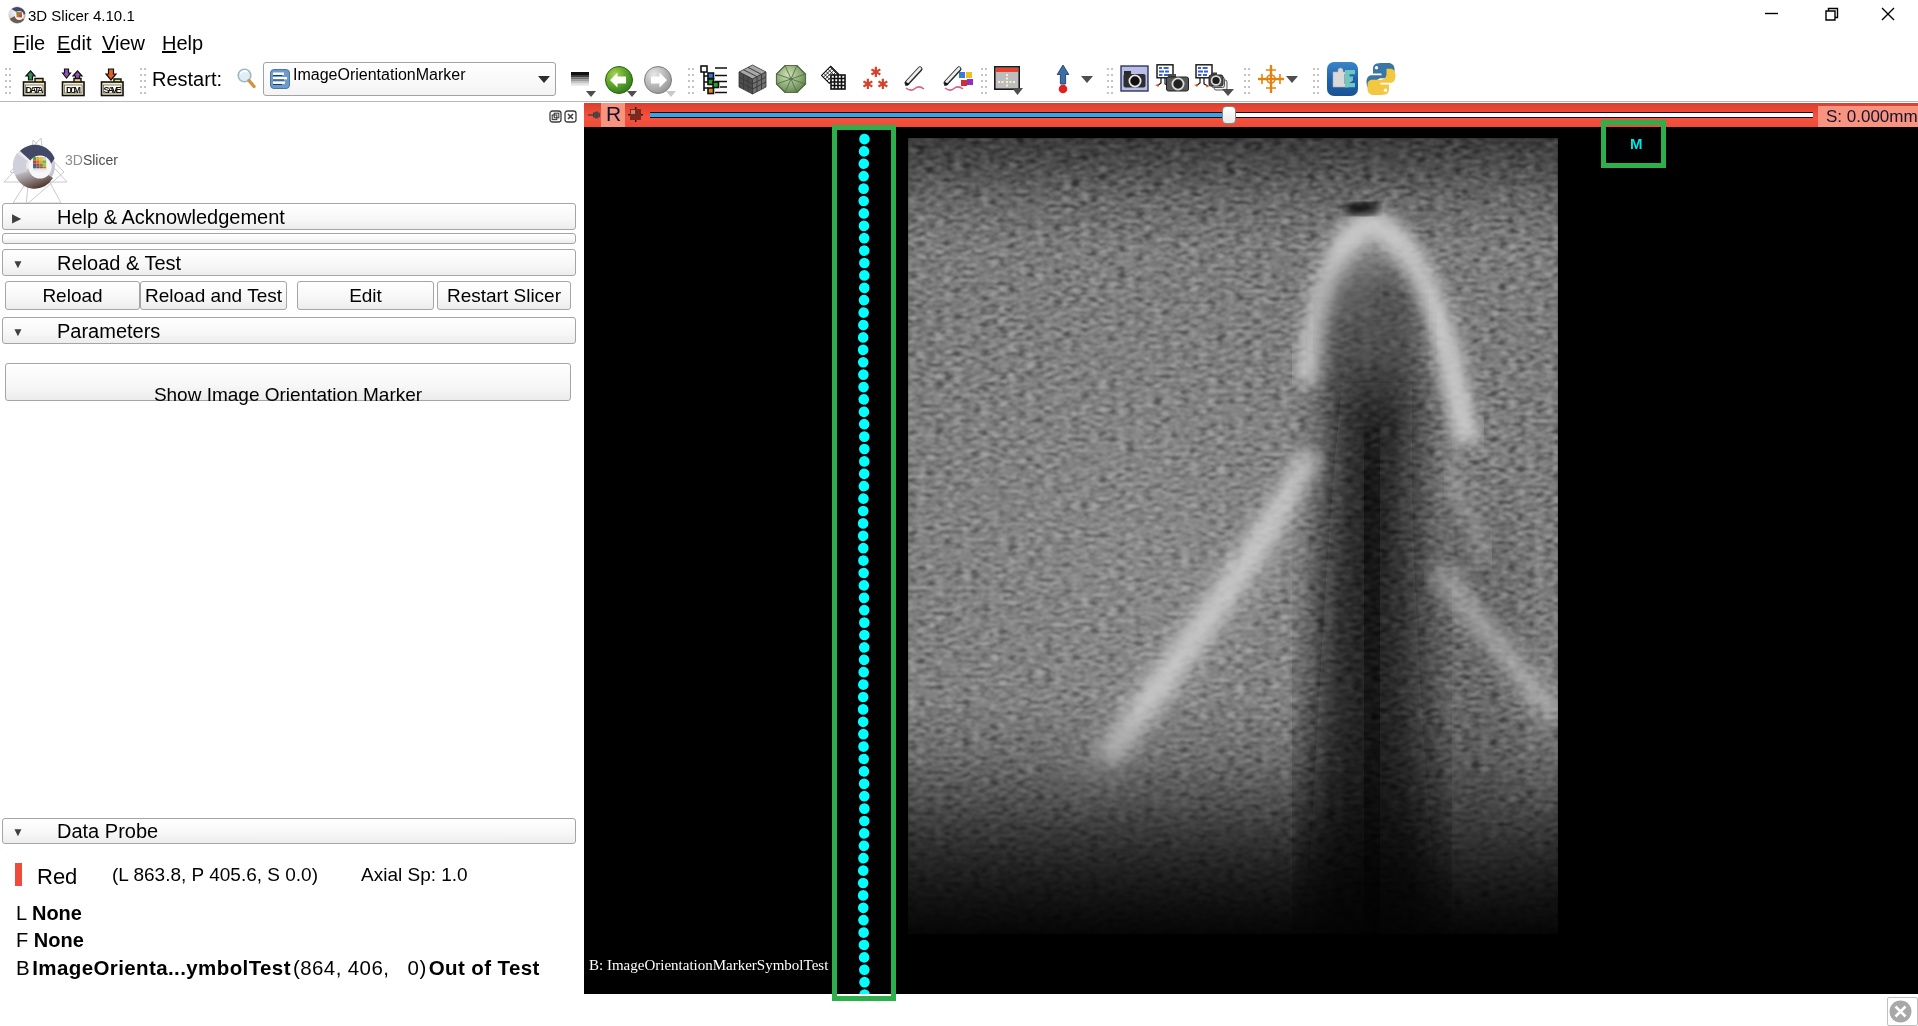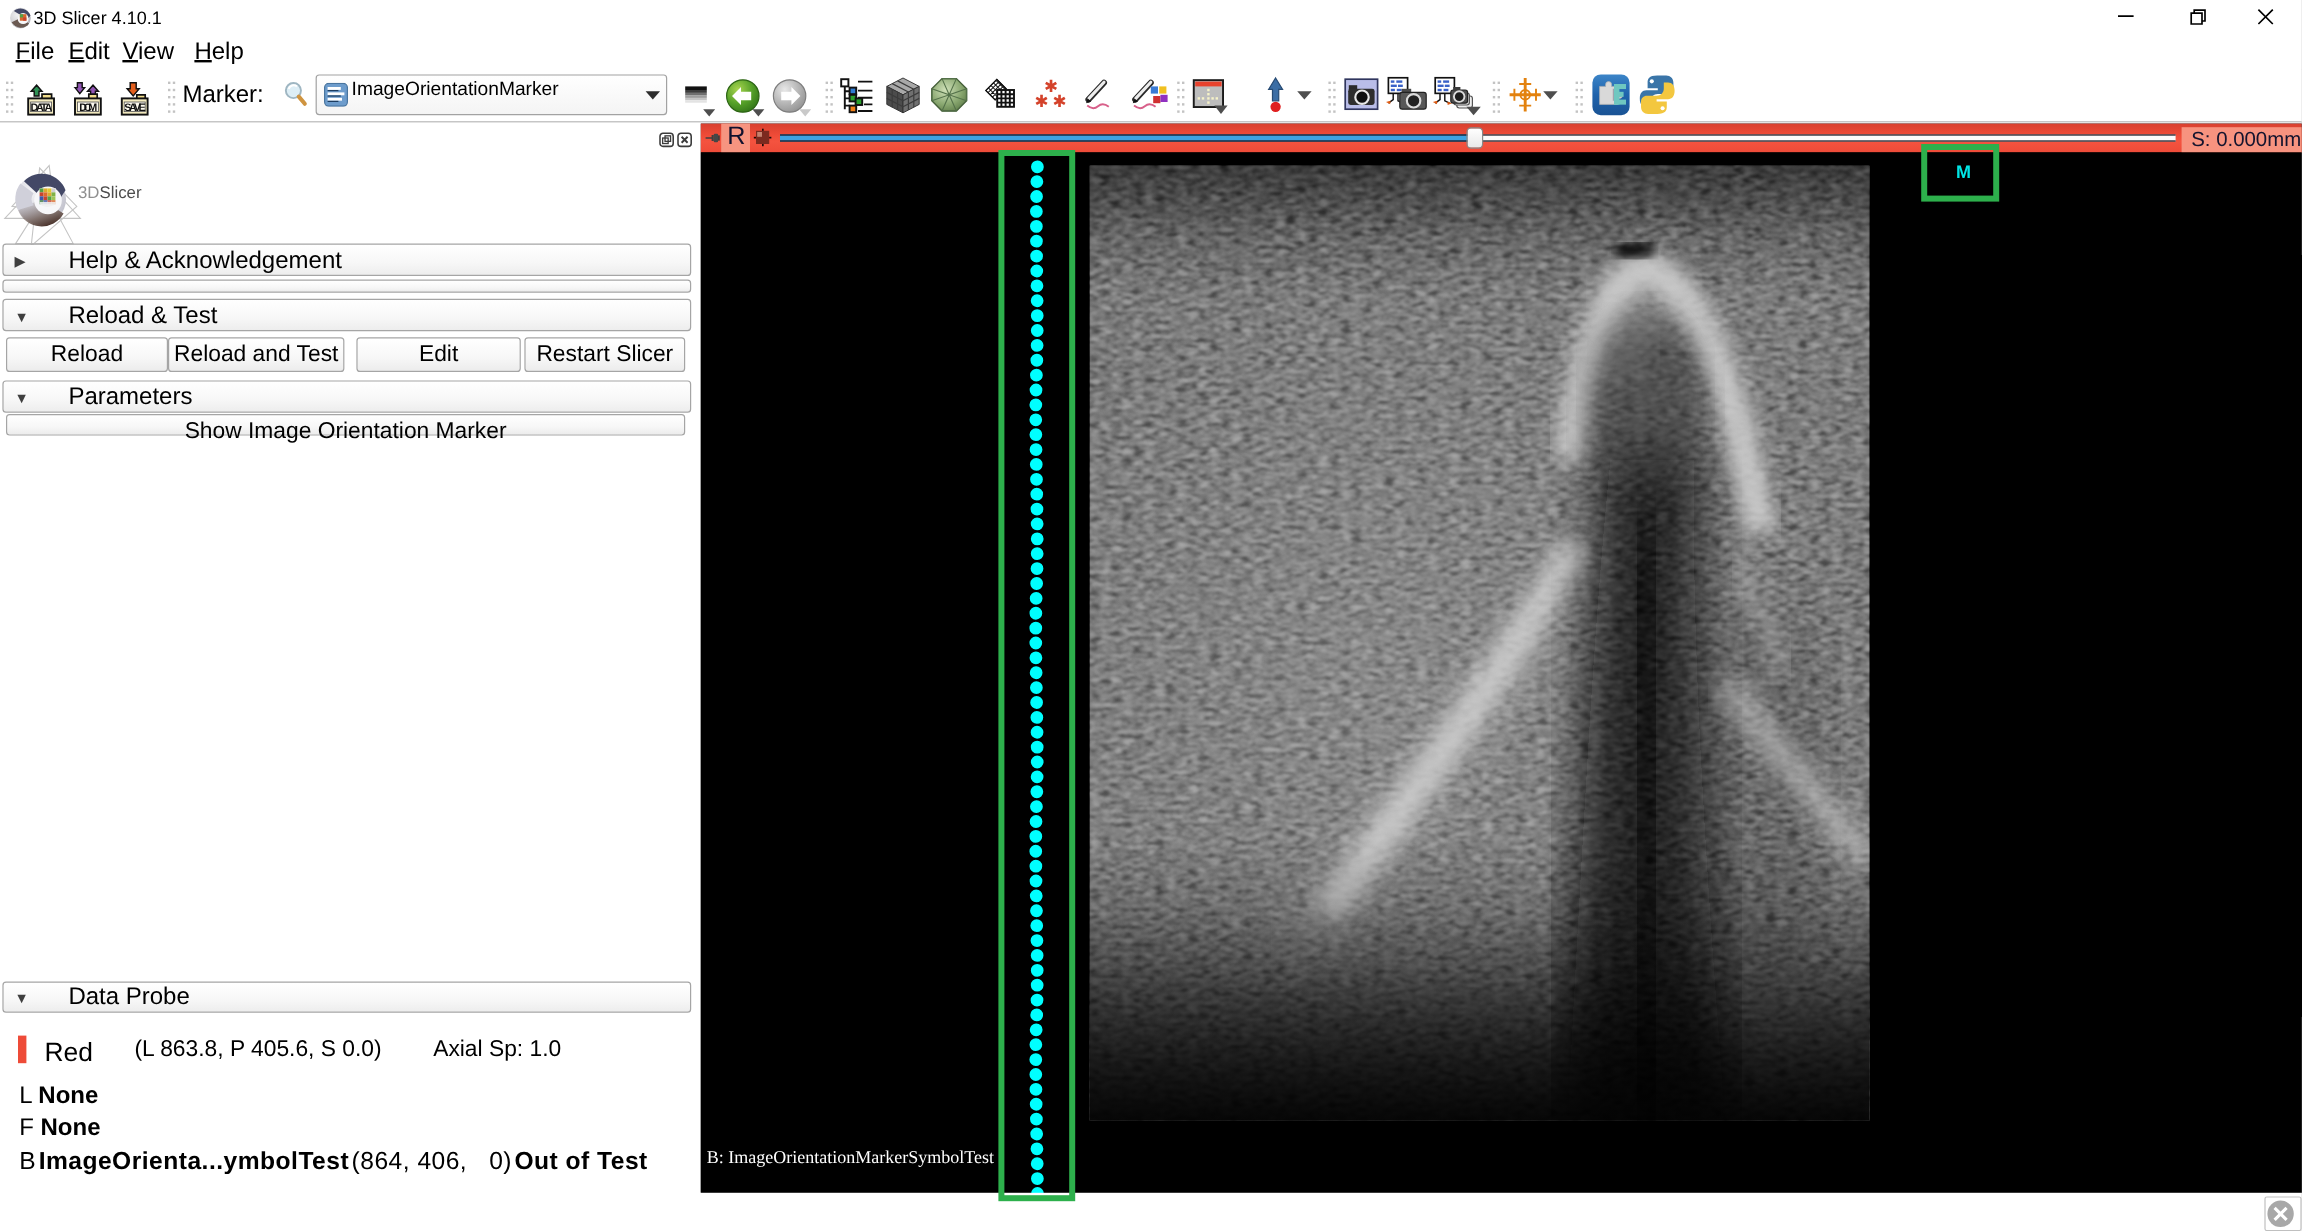--- a/index.html
+++ b/index.html
@@ -308,21 +308,21 @@
         </g>
     </g>
 
     <g transform="translate(1365,4)">
       <path d="M16,1 c-7,0 -8,3 -8,6 v4.5 h8.5 v1.8 H7 c-3.5,0 -5.5,2.5 -5.5,7 0,4.5 2,7 5.5,7 h3.5 v-5 c0,-3.5 2.5,-6 6,-6 h8 c3,0 5,-2 5,-5 V7 c0,-3.5 -2.5,-6 -6,-6 z" fill="#3a75a8"></path>
       <circle cx="11.5" cy="5.8" r="1.7" fill="#fff"></circle>
       <path d="M16,33 c7,0 8,-3 8,-6 v-4.5 h-8.5 v-1.8 H25 c3.5,0 5.5,-2.5 5.5,-7 0,-4.5 -2,-7 -5.5,-7 h-3.5 v5 c0,3.5 -2.5,6 -6,6 h-8 c-3,0 -5,2 -5,5 v4.3 c0,3.5 2.5,6 6,6 z" fill="#f3c73f"></path>
       <circle cx="20.5" cy="28.2" r="1.7" fill="#fff"></circle>
     </g>
   </svg>
-  <div class="abs" style="left:152px;top:10px;font-size:20px">Marker:</div>
+  <div class="abs" style="left:152px;top:10px;font-size:20px">Restart:</div>
 
   <div class="abs" style="left:263px;top:4px;width:293px;height:34px;border:1px solid #a2a2a2;border-radius:3px;background:linear-gradient(#ffffff,#f4f4f4)"></div>
   <svg class="abs" style="left:270px;top:11px" width="20" height="20" viewBox="0 0 20 20">
     <rect x="0.5" y="0.5" width="19" height="19" rx="3.5" fill="#6d9ccc" stroke="#49759f" stroke-width="1"></rect>
     <g fill="#fff">
       <rect x="3" y="3.5" width="11" height="2.4"></rect>
         <rect x="3" y="8" width="14" height="2.4"></rect>
         <rect x="3" y="12.5" width="12" height="2.4"></rect>
     </g>
     <g fill="#1c3c60">
@@ -404,21 +404,21 @@
     <span class="txt" style="top:2px">Reload &amp; Test</span>
   </div>
   <div class="btn" style="left:5px;top:178px;width:135px;height:29px;padding-top:3px">Reload</div>
   <div class="btn" style="left:140px;top:178px;width:147px;height:29px;padding-top:3px">Reload and Test</div>
   <div class="btn" style="left:297px;top:178px;width:137px;height:29px;padding-top:3px">Edit</div>
   <div class="btn" style="left:437px;top:178px;width:134px;height:29px;padding-top:3px">Restart Slicer</div>
   <div class="hdr" style="top:214px;height:27px">
     <span class="arrow" style="top:7px">▼</span>
     <span class="txt" style="top:2px">Parameters</span>
   </div>
-  <div class="btn" style="left:5px;top:242px;width:566px;height:18px;padding-top:3px">Show Image Orientation Marker</div>
+  <div class="btn" style="left:5px;top:260px;width:566px;height:38px;padding-top:20px">Show Image Orientation Marker</div>
 
   <div class="hdr" style="top:715px;height:26px">
     <span class="arrow" style="top:6px">▼</span>
     <span class="txt" style="top:1px">Data Probe</span>
   </div>
   <div class="abs" style="left:15px;top:760px;width:7px;height:23px;background:#ee4b38"></div>
   <div class="abs" style="left:37px;top:761px;font-size:22px">Red</div>
   <div class="abs" style="left:112px;top:761px;font-size:19px">(L 863.8, P 405.6, S 0.0)</div>
   <div class="abs" style="left:361px;top:761px;font-size:19px">Axial Sp: 1.0</div>
   <div class="abs" style="left:16px;top:799px;font-size:20px">L <b>None</b></div>

